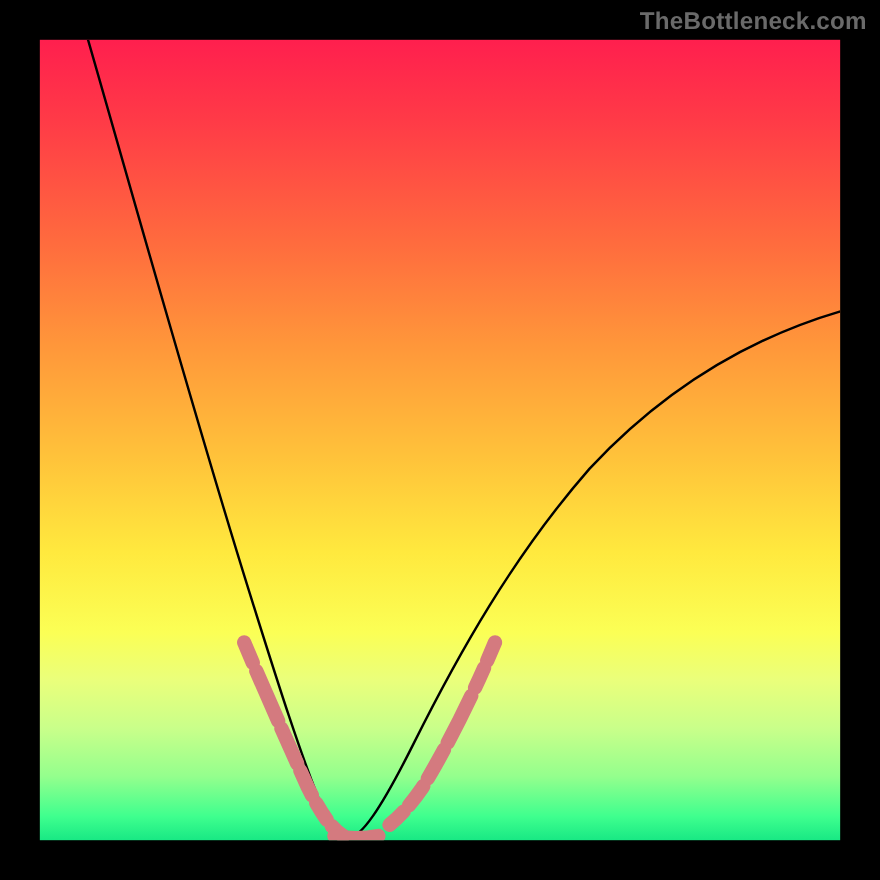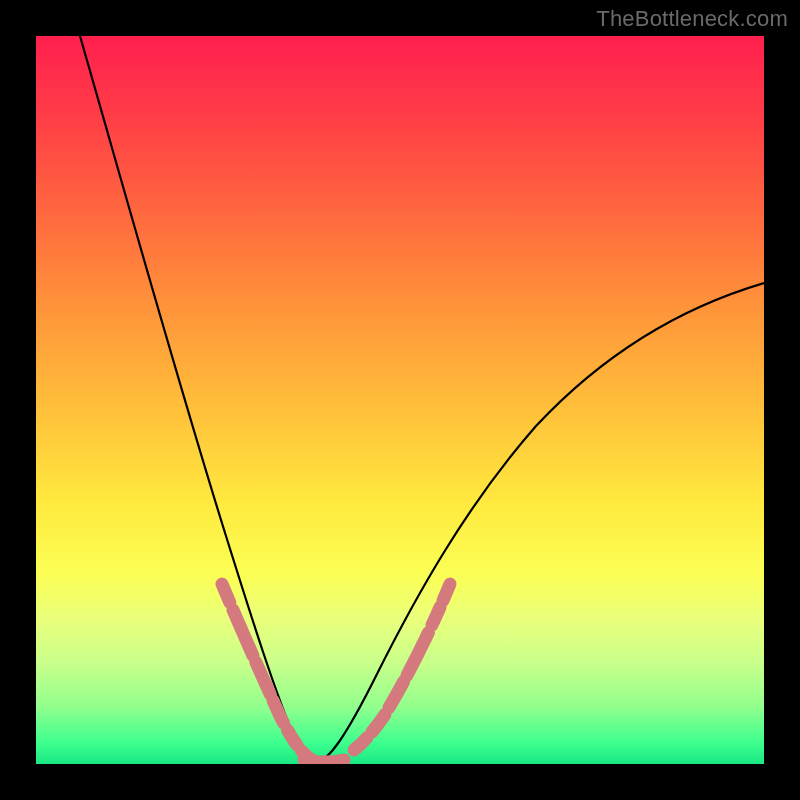--- a/index.html
+++ b/index.html
@@ -18,21 +18,21 @@
     width: 800px;
     height: 800px;
     background: #000;
   }
   .watermark {
     position: absolute;
     top: 6px;
     right: 12px;
     color: #6a6a6a;
     font-size: 22px;
-    font-weight: 400;
+    font-weight: 700;
     letter-spacing: 0.2px;
     font-family: Arial, Helvetica, sans-serif;
     user-select: none;
   }
   .plot-area {
     position: absolute;
     top: 36px;
     left: 36px;
     width: 728px;
     height: 728px;

